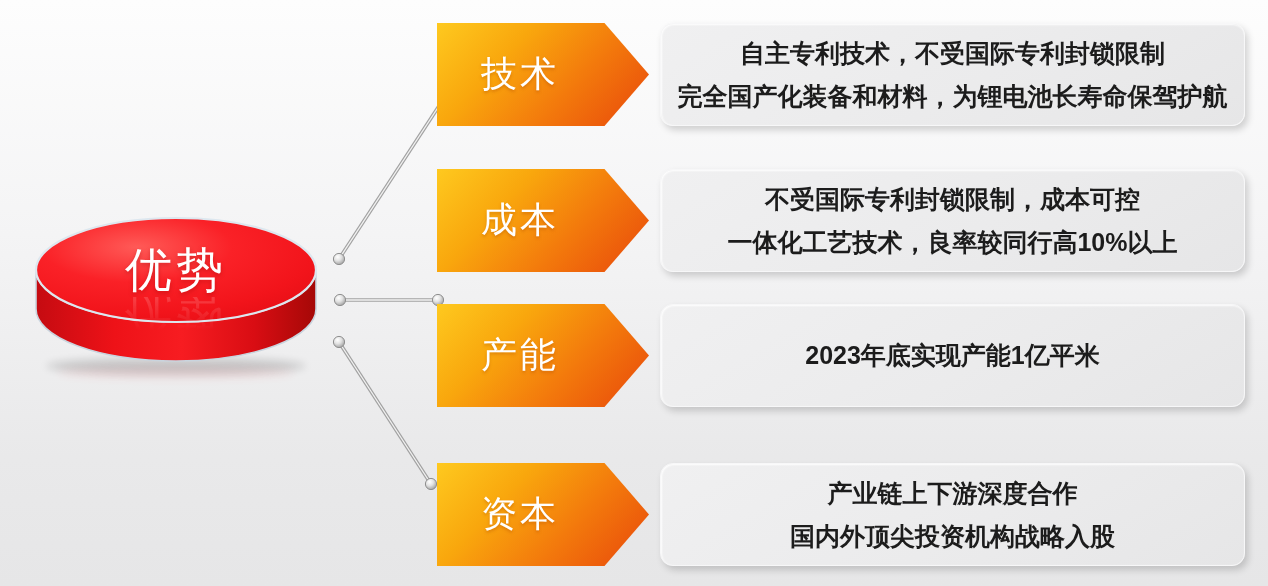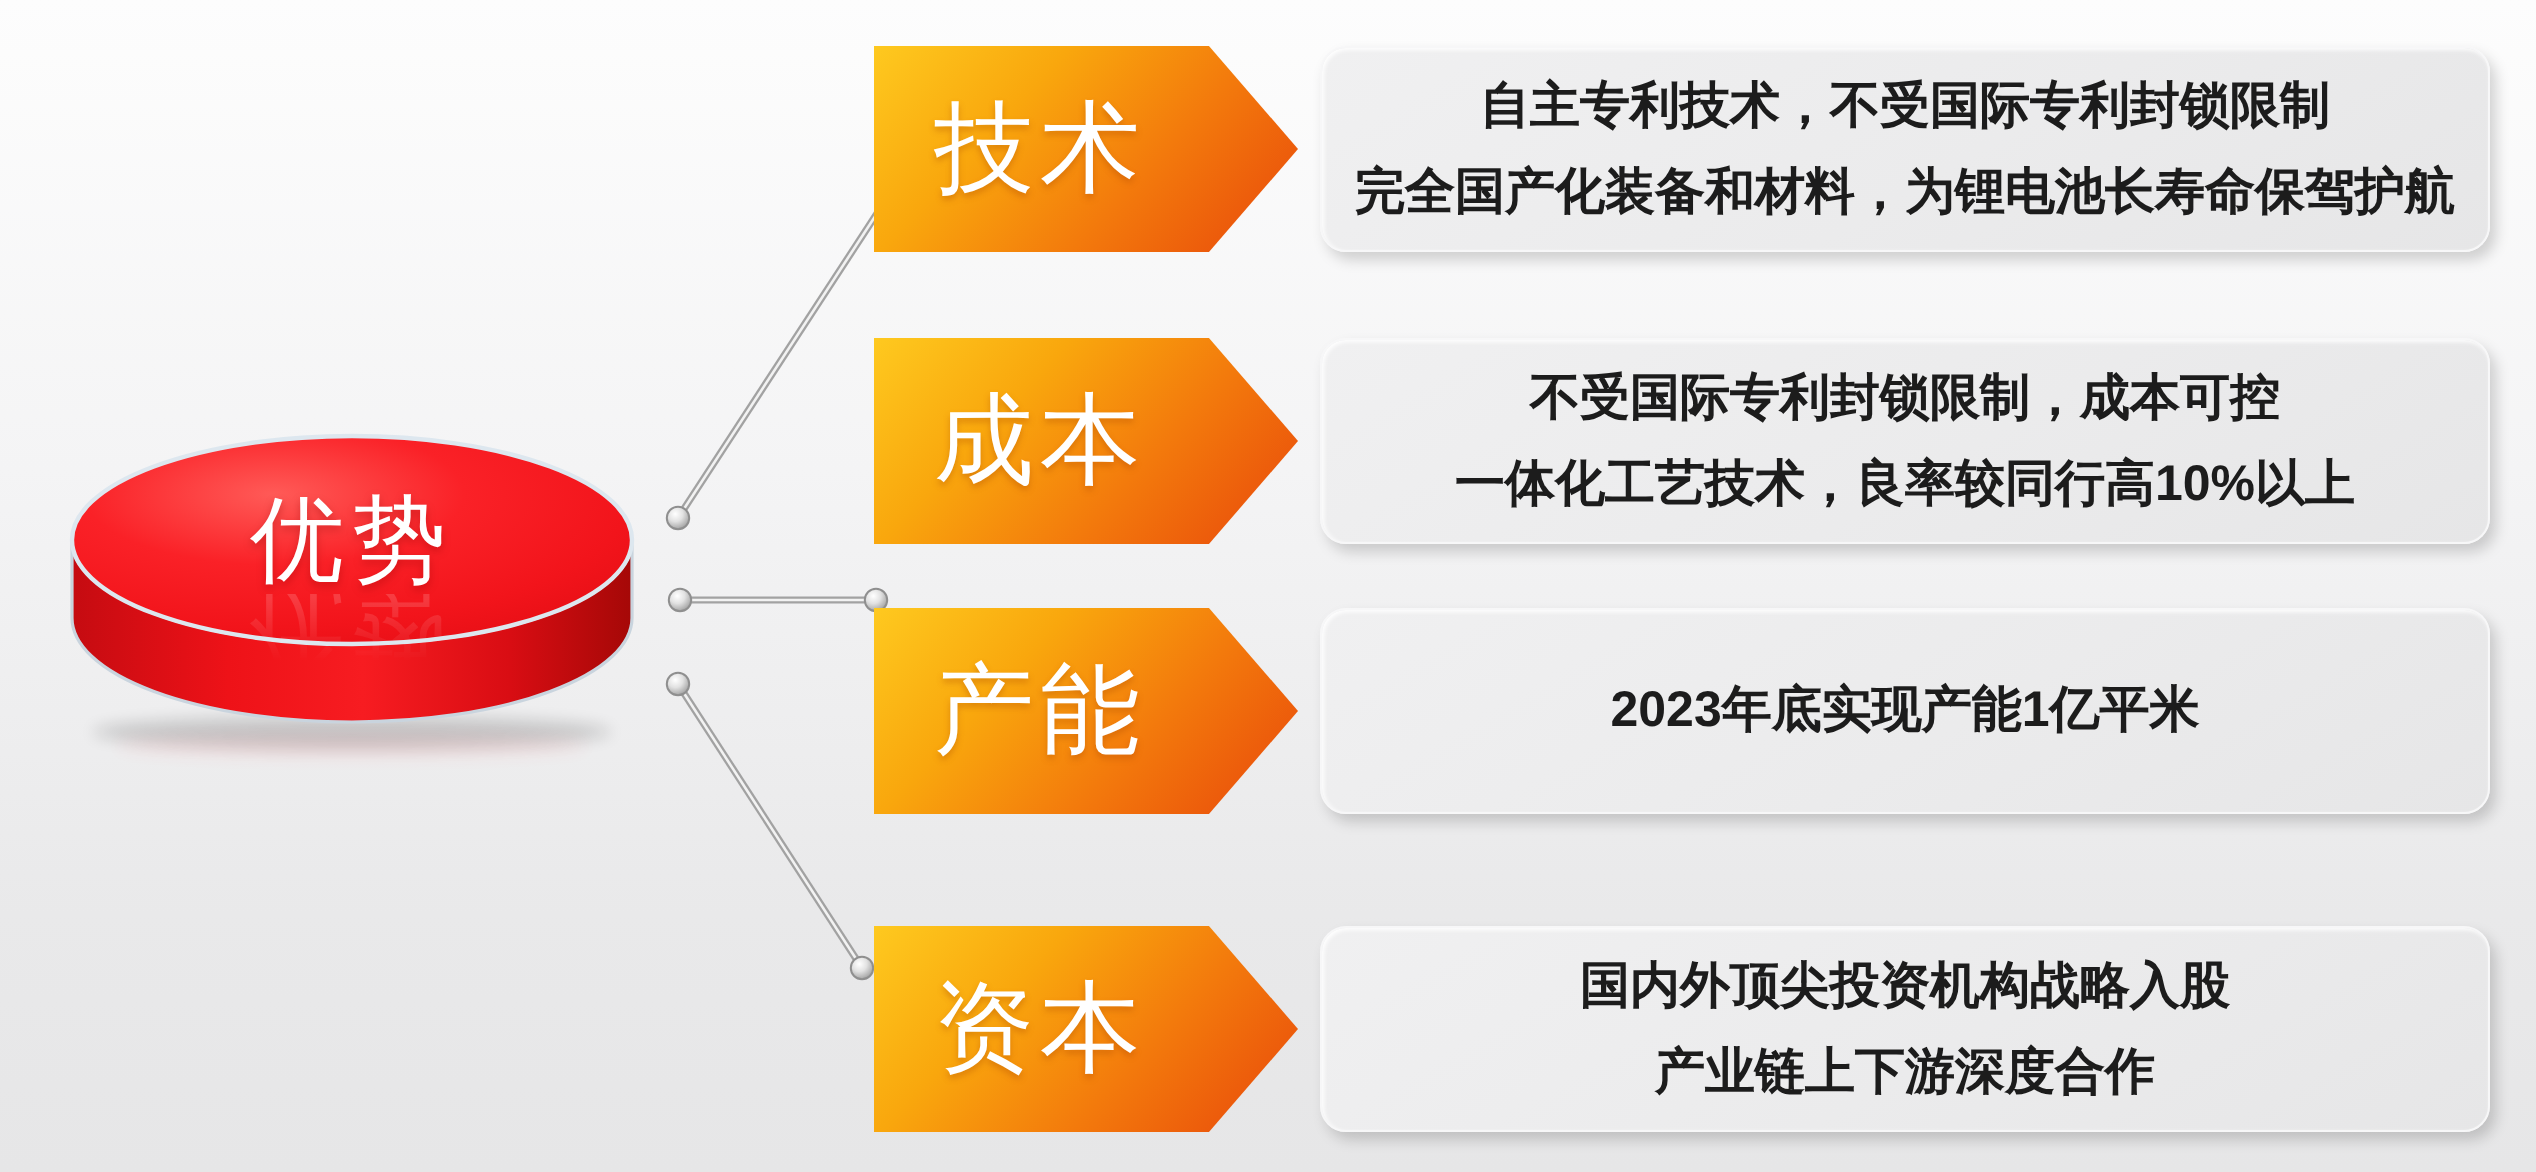--- a/index.html
+++ b/index.html
@@ -32,21 +32,21 @@
   
   .row{position:absolute;left:437px;width:808px;height:103px;display:flex;align-items:stretch;}
   .arrow{
     position:relative;width:212px;flex:0 0 212px;
     clip-path:polygon(0 0,79% 0,100% 50%,79% 100%,0 100%);
     background:linear-gradient(133deg,#fec91f 0%,#f9a70d 32%,#f37a0c 63%,#e8470b 100%);
     display:flex;align-items:center;justify-content:center;
     filter:drop-shadow(2px 3px 3px rgba(110,110,110,.45)) drop-shadow(0 0 1px rgba(255,225,160,.9));
   }
   .arrow-label{
-    color:#ffffff;font-size:50px;font-weight:500;letter-spacing:3px;
+    color:#ffffff;font-size:36px;font-weight:500;letter-spacing:3px;
     padding-right:46px;
     text-shadow:0 2px 3px rgba(170,70,0,.35);
   }
   .detail-box{
     margin-left:11px;flex:1;
     background:linear-gradient(150deg,#f0f0f1 0%,#ebebec 55%,#e6e6e7 100%);
     border:1px solid #f7f7f8;
     border-radius:13px;
     box-shadow:3px 4px 7px rgba(0,0,0,.17), inset 1px 1px 2px rgba(255,255,255,.95);
     display:flex;flex-direction:column;justify-content:center;align-items:center;
@@ -148,18 +148,18 @@
     <div class="detail-box">
       <div class="detail-line">2023年底实现产能1亿平米</div>
     </div>
   </div>
 
   <div class="row" style="top:463px">
     <div class="arrow">
       <span class="arrow-label">资本</span>
     </div>
     <div class="detail-box">
+      <div class="detail-line">产业链上下游深度合作</div>
       <div class="detail-line">国内外顶尖投资机构战略入股</div>
-      <div class="detail-line">产业链上下游深度合作</div>
     </div>
   </div>
 
 </div>
 
 </body></html>

